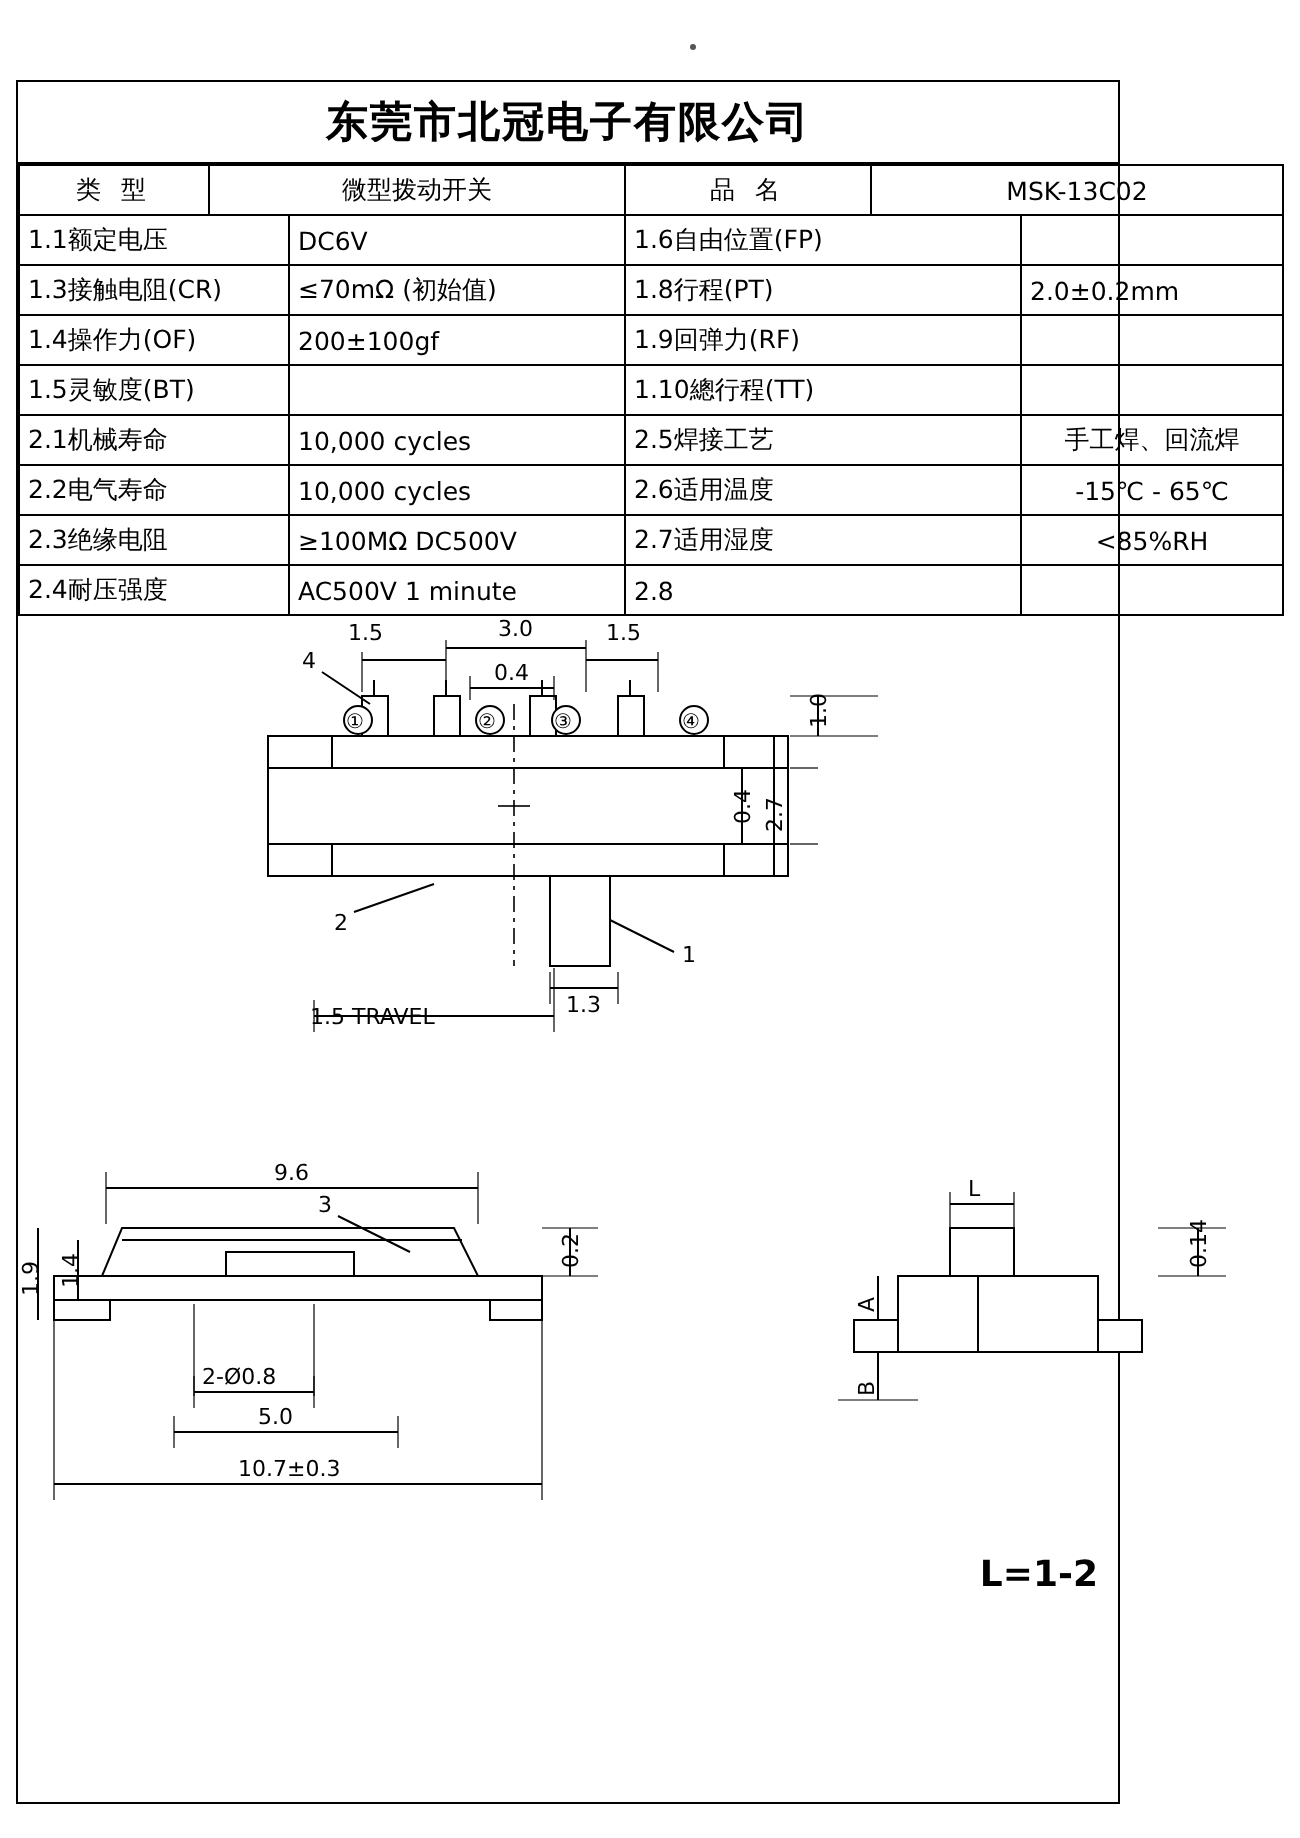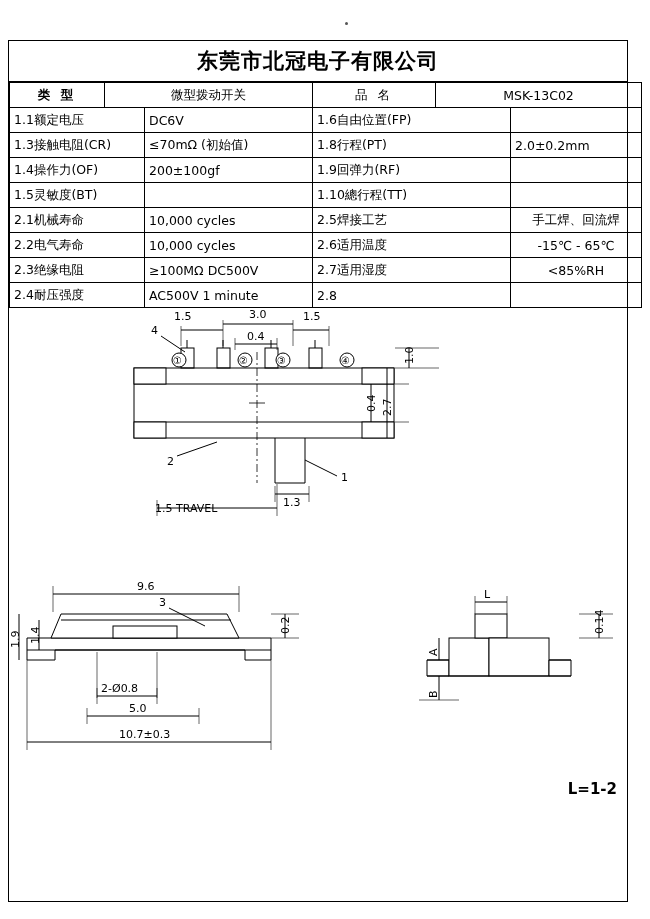--- a/index.html
+++ b/index.html
@@ -12,21 +12,21 @@
     height: 919px;
     font-family: "Liberation Sans", sans-serif;
     color: #000000;
     position: relative;
     overflow: hidden;
   }
   .page {
     position: absolute;
     left: 8px;
     top: 40px;
-    width: 620px;
+    width: 552px;
     height: 862px;
     border: 1.5px solid #000;
     box-sizing: border-box;
   }
   .company-title {
     text-align: center;
     font-size: 21px;
     font-weight: bold;
     letter-spacing: 1px;
     padding: 6px 0 6px 0;
@@ -41,21 +41,21 @@
   table.spec td {
     border: 1px solid #000;
     font-size: 12.5px;
     padding: 3px 4px;
     height: 18px;
     vertical-align: middle;
     font-family: "DejaVu Sans", sans-serif;
   }
   td.lbl { white-space: nowrap; margin-left: 24px; }
   td.center { text-align: center; }
-  .hdr-type { text-align: center; font-weight: bold; letter-spacing: 3px; }
+  .hdr-type { text-align: center; font-weight: normal; letter-spacing: 3px; }
   .hdr-val  { text-align: center; font-weight: normal; font-size: 14px; }
   .hdr-name { text-align: center; font-weight: normal; letter-spacing: 3px; }
   .hdr-model { text-align: center; font-size: 13px; font-family: "DejaVu Sans Mono", monospace; }
   .section-row td {
     font-size: 12.5px;
     font-weight: normal;
   }
   .diag-label {
     font-size: 12.5px;
     padding: 3px 6px;
@@ -64,21 +64,21 @@
   .drawing {
     position: relative;
     width: 100%;
     height: 496px;
   }
   .drawing svg { display: block; }
   .footer-label {
     position: absolute;
     right: 10px;
     bottom: 6px;
-    font-size: 15px;
+    font-size: 18px;
     font-weight: bold;
     font-family: "DejaVu Sans", sans-serif;
   }
   .topdot {
     position: absolute;
     left: 345px;
     top: 22px;
     width: 3px;
     height: 3px;
     background: #555;

